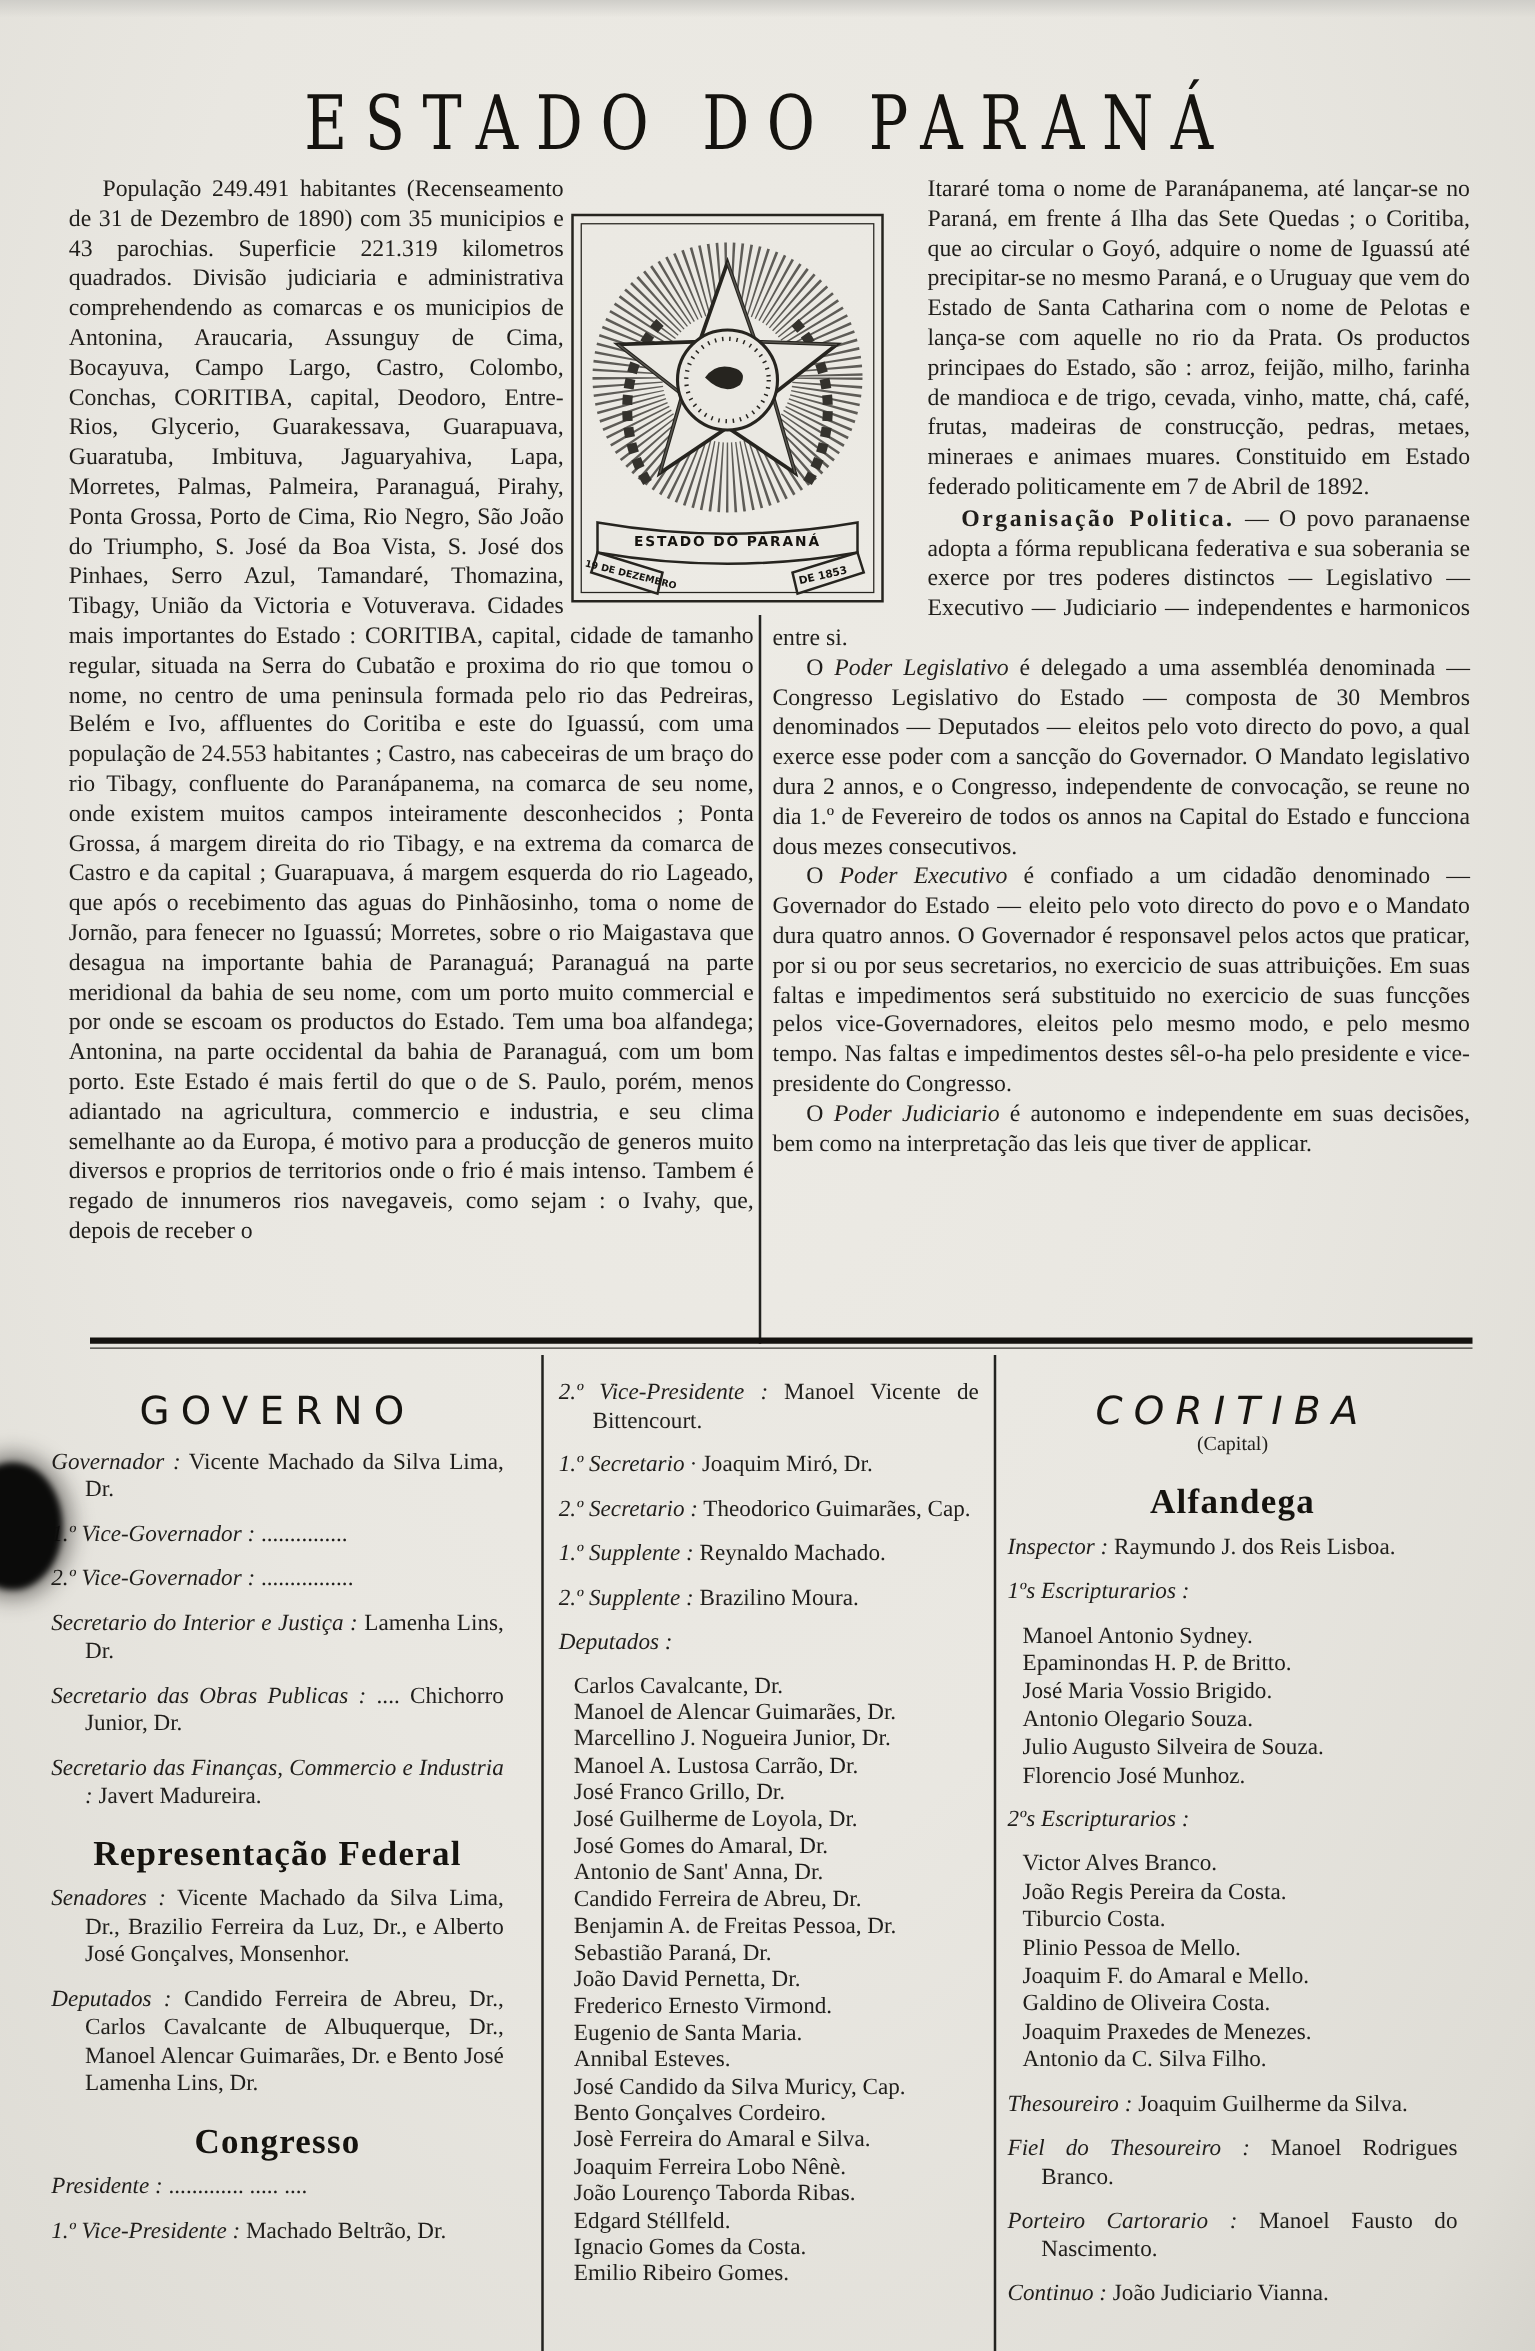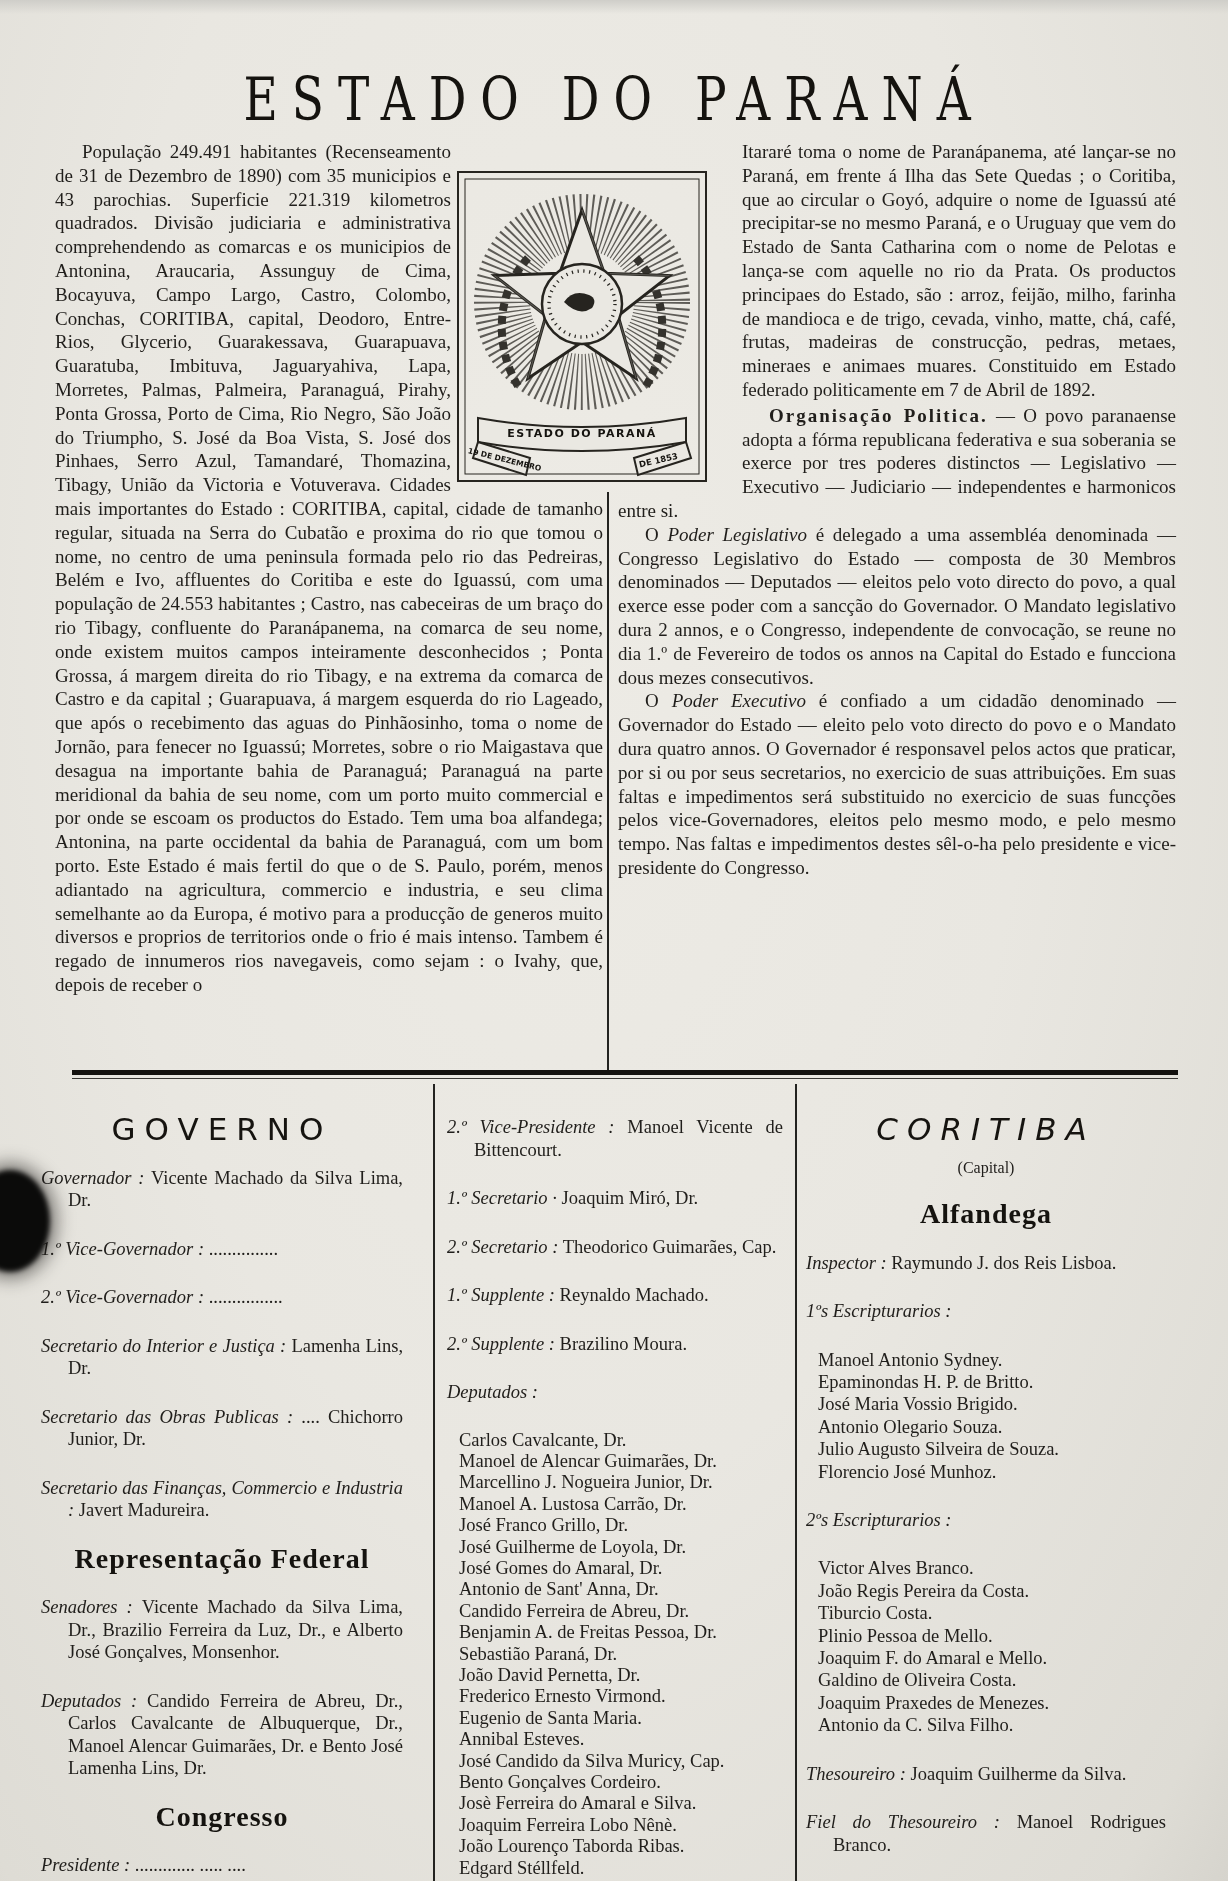--- a/index.html
+++ b/index.html
@@ -36,23 +36,23 @@
   .vrule-b1{position:absolute;left:433px;top:1084px;width:2px;height:797px;background:#232320;}
   .vrule-b2{position:absolute;left:795px;top:1084px;width:2px;height:797px;background:#232320;}
   
   .col-b{position:absolute;top:1090px;font-size:18.5px;line-height:22.5px;}
   .col-b1{left:41px;width:362px;}
   .col-b2{left:447px;width:336px;}
   .col-b3{left:806px;width:360px;}
   .big-title{font-family:"DejaVu Sans","Liberation Sans",sans-serif;font-size:31px;
     letter-spacing:9px;text-align:center;margin:28px 0 18px;color:#161410;white-space:nowrap;}
   .col-b3 .big-title{margin-bottom:4px;font-style:italic;}
-  .subtitle{text-align:center;font-size:16px;margin:16px 0 6px;}
+  .subtitle{text-align:center;font-size:16px;margin:4px 0 6px;}
   .sec-head{font-weight:bold;font-size:28px;text-align:center;letter-spacing:1px;margin:24px 0 12px;color:#15130f;}
-  .entry{margin:26px 0;padding-left:27px;text-indent:-27px;text-align:justify;}
+  .entry{margin:13px 0;padding-left:27px;text-indent:-27px;text-align:justify;}
   .entry .lbl{font-style:italic;}
   .name-list{margin:2px 0 4px;}
   .name-line{padding-left:12px;line-height:21.4px;}
   .col-b3 .name-line{line-height:22.4px;}
   
   .blob{position:absolute;left:-30px;top:1170px;width:80px;height:102px;background:#0b0b0a;
     border-radius:50%;filter:blur(2.5px);box-shadow:0 0 16px 7px rgba(25,24,22,.5);}
   svg text{font-family:"DejaVu Sans","Liberation Sans",sans-serif;fill:#15130f;}
 </style>
 </head>
@@ -90,20 +90,21 @@
 
   <div class="col-top col-top-left">
     <p class="indent"><span class="float-r"></span><span>População 249.491 habitantes (Recenseamento de 31 de Dezembro de 1890) com 35 municipios e 43 parochias. Superficie 221.319 kilometros quadrados. Divisão judiciaria e administrativa comprehendendo as comarcas e os municipios de Antonina, Araucaria, Assunguy de Cima, Bocayuva, Campo Largo, Castro, Colombo, Conchas, CORITIBA, capital, Deodoro, Entre-Rios, Glycerio, Guarakessava, Guarapuava, Guaratuba, Imbituva, Jaguaryahiva, Lapa, Morretes, Palmas, Palmeira, Paranaguá, Pirahy, Ponta Grossa, Porto de Cima, Rio Negro, São João do Triumpho, S. José da Boa Vista, S. José dos Pinhaes, Serro Azul, Tamandaré, Thomazina, Tibagy, União da Victoria e Votuverava. Cidades mais importantes do Estado : CORITIBA, capital, cidade de tamanho regular, situada na Serra do Cubatão e proxima do rio que tomou o nome, no centro de uma peninsula formada pelo rio das Pedreiras, Belém e Ivo, affluentes do Coritiba e este do Iguassú, com uma população de 24.553 habitantes ; Castro, nas cabeceiras de um braço do rio Tibagy, confluente do Paranápanema, na comarca de seu nome, onde existem muitos campos inteiramente desconhecidos ; Ponta Grossa, á margem direita do rio Tibagy, e na extrema da comarca de Castro e da capital ; Guarapuava, á margem esquerda do rio Lageado, que após o recebimento das aguas do Pinhãosinho, toma o nome de Jornão, para fenecer no Iguassú; Morretes, sobre o rio Maigastava que desagua na importante bahia de Paranaguá; Paranaguá na parte meridional da bahia de seu nome, com um porto muito commercial e por onde se escoam os productos do Estado. Tem uma boa alfandega; Antonina, na parte occidental da bahia de Paranaguá, com um bom porto. Este Estado é mais fertil do que o de S. Paulo, porém, menos adiantado na agricultura, commercio e industria, e seu clima semelhante ao da Europa, é motivo para a producção de generos muito diversos e proprios de territorios onde o frio é mais intenso. Tambem é regado de innumeros rios navegaveis, como sejam : o Ivahy, que, depois de receber o</span></p>
   </div>
 
   <div class="col-top col-top-right">
     <p><span class="float-l"></span><span>Itararé toma o nome de Paranápanema, até lançar-se no Paraná, em frente á Ilha das Sete Quedas ; o Coritiba, que ao circular o Goyó, adquire o nome de Iguassú até precipitar-se no mesmo Paraná, e o Uruguay que vem do Estado de Santa Catharina com o nome de Pelotas e lança-se com aquelle no rio da Prata. Os productos principaes do Estado, são : arroz, feijão, milho, farinha de mandioca e de trigo, cevada, vinho, matte, chá, café, frutas, madeiras de construcção, pedras, metaes, mineraes e animaes muares. Constituido em Estado federado politicamente em 7 de Abril de 1892.</span></p>
     <p class="indent sp"><span class="lead-bold">Organisação Politica.</span><span> — O povo paranaense adopta a fórma republicana federativa e sua soberania se exerce por tres poderes distinctos — Legislativo — Executivo — Judiciario — independentes e harmonicos entre si.</span></p>
     <p class="indent"><span>O </span><span class="em">Poder Legislativo</span><span> é delegado a uma assembléa denominada — Congresso Legislativo do Estado — composta de 30 Membros denominados — Deputados — eleitos pelo voto directo do povo, a qual exerce esse poder com a sancção do Governador. O Mandato legislativo dura 2 annos, e o Congresso, independente de convocação, se reune no dia 1.º de Fevereiro de todos os annos na Capital do Estado e funcciona dous mezes consecutivos.</span></p>
     <p class="indent"><span>O </span><span class="em">Poder Executivo</span><span> é confiado a um cidadão denominado — Governador do Estado — eleito pelo voto directo do povo e o Mandato dura quatro annos. O Governador é responsavel pelos actos que praticar, por si ou por seus secretarios, no exercicio de suas attribuições. Em suas faltas e impedimentos será substituido no exercicio de suas funcções pelos vice-Governadores, eleitos pelo mesmo modo, e pelo mesmo tempo. Nas faltas e impedimentos destes sêl-o-ha pelo presidente e vice-presidente do Congresso.</span></p>
+    <p class="indent"><span>O </span><span class="em">Poder Judiciario</span><span> é autonomo e independente em suas decisões, bem como na interpretação das leis que tiver de applicar.</span></p>
   </div>
 
   <div class="vrule-top"></div>
   <div class="hrule"></div>
   <div class="hrule2"></div>
   <div class="vrule-b1"></div>
   <div class="vrule-b2"></div>
 
   <div class="col-b col-b1">
     <div class="big-title">GOVERNO</div>

